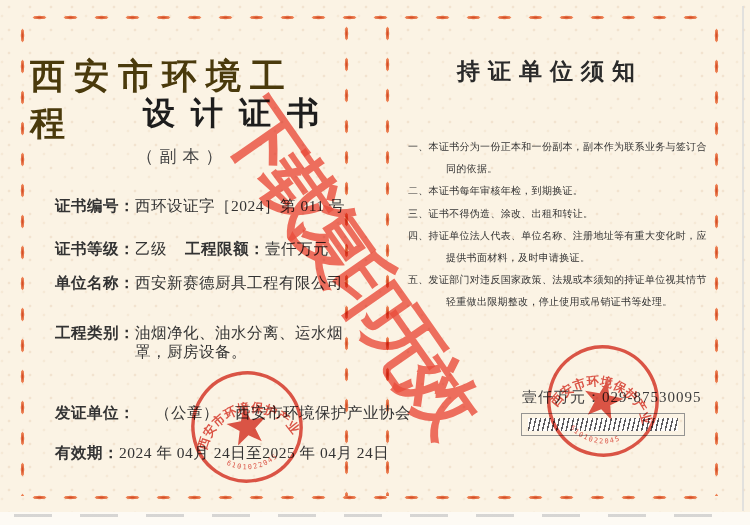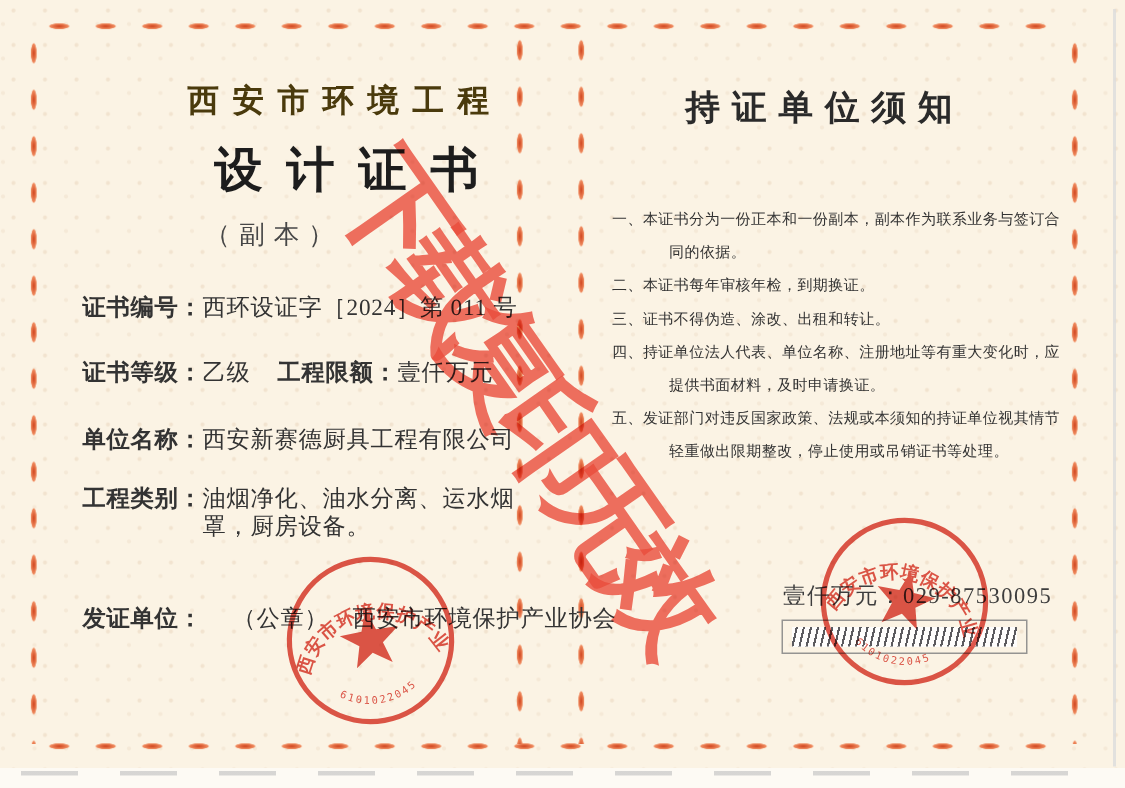--- a/index.html
+++ b/index.html
@@ -29,34 +29,34 @@
     background-size:9px 31px;background-repeat:repeat-y;
   }
   .b-top{left:24px;top:13px;width:688px;}
   .b-bottom{left:24px;top:493px;width:688px;}
   .b-left{left:18px;top:20px;height:476px;}
   .b-right{left:712px;top:20px;height:476px;}
   .div-1{left:342px;top:18px;height:478px;}
   .div-2{left:383px;top:18px;height:478px;}
 
   
-  .t1{position:absolute;left:30px;top:53px;width:305px;text-align:right;
-      font-size:21px;font-weight:bold;letter-spacing:9px;color:#4a3a0c;}
+  .t1{position:absolute;left:30px;top:53px;width:305px;text-align:left;
+      font-size:35px;font-weight:bold;letter-spacing:9px;color:#4a3a0c;}
   .t2{position:absolute;left:30px;top:92px;width:305px;text-align:right;
       font-size:32px;font-weight:bold;letter-spacing:16px;color:#1d1d1d;}
   .sub{position:absolute;left:30px;top:145px;width:305px;text-align:center;
       font-size:17px;letter-spacing:6px;color:#474747;}
   .fld{position:absolute;left:55px;font-size:15.5px;color:#333;letter-spacing:0.5px;line-height:19px;display:flex;justify-content:space-between;}
   .fld .lab{font-weight:bold;white-space:nowrap;}
   .fld .val{white-space:nowrap;}
   .fld .val.wrap{white-space:normal;width:236px;}
   .f-no{top:196px;}
   .f-grade{top:239px;}
   .f-grade .gap{width:18px;}
-  .f-comp{top:284px;}
+  .f-comp{top:273px;}
   .f-cat{top:323px;}
   .f-issuer{top:403px;gap:20px;}
   .f-valid{top:443px;}
 
   
   .rt{position:absolute;left:395px;top:56px;width:310px;text-align:center;
       font-size:23px;font-weight:bold;letter-spacing:8px;color:#2a2a2a;}
   .notices{position:absolute;left:408px;top:136px;width:302px;font-size:10px;
       color:#333;line-height:21.5px;letter-spacing:0.3px;}
   .notice{padding-left:38px;text-indent:-38px;margin:0 0 1px 0;}
@@ -124,20 +124,24 @@
   <div class="fld f-cat">
     <span class="lab">工程类别：</span>
     <span class="val wrap">油烟净化、油水分离、运水烟罩，厨房设备。</span>
   </div>
 
   <div class="fld f-issuer">
     <span class="lab">发证单位：</span>
     <span class="val">（公章）　西安市环境保护产业协会</span>
   </div>
 
+  <div class="fld f-valid">
+    <span class="lab">有效期：</span>
+    <span class="val">2024 年 04月 24日至2025 年 04月 24日</span>
+  </div>
 
   <div class="rt">持证单位须知</div>
 
   <div class="notices">
     <p class="notice"><span>一、</span><span>本证书分为一份正本和一份副本，副本作为联系业务与签订合同的依据。</span></p>
     <p class="notice"><span>二、</span><span>本证书每年审核年检，到期换证。</span></p>
     <p class="notice"><span>三、</span><span>证书不得伪造、涂改、出租和转让。</span></p>
     <p class="notice"><span>四、</span><span>持证单位法人代表、单位名称、注册地址等有重大变化时，应提供书面材料，及时申请换证。</span></p>
     <p class="notice"><span>五、</span><span>发证部门对违反国家政策、法规或本须知的持证单位视其情节轻重做出限期整改，停止使用或吊销证书等处理。</span></p>
   </div>

